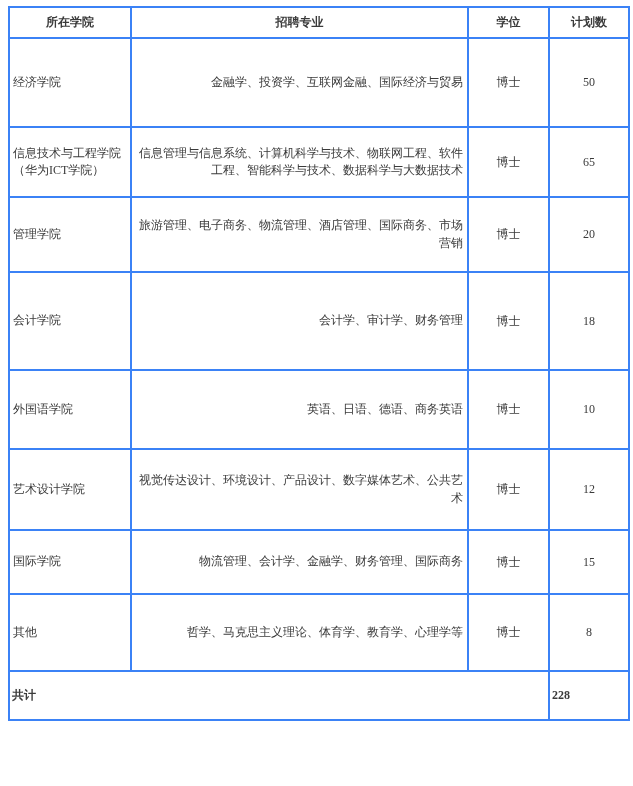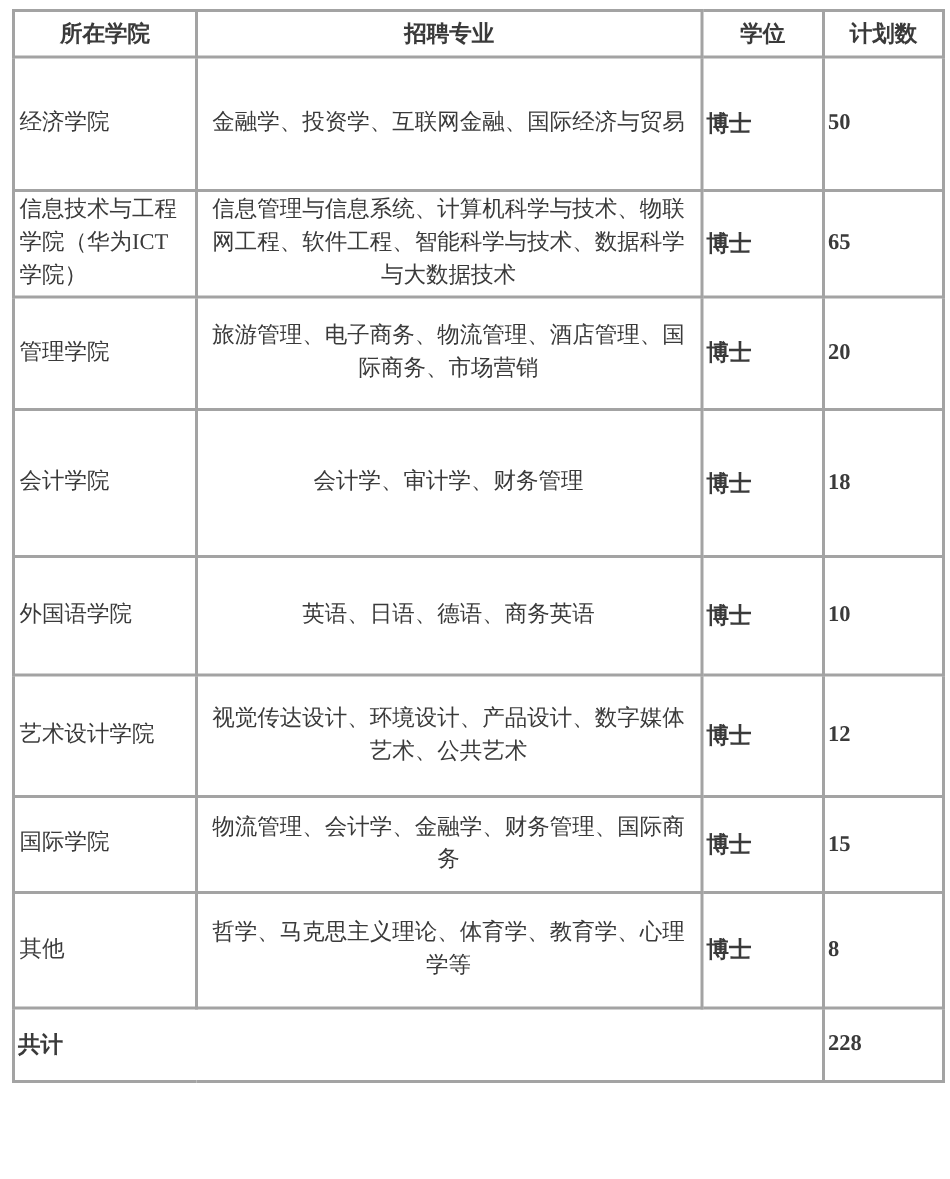--- a/index.html
+++ b/index.html
@@ -15,44 +15,44 @@
     left: 8px; top: 6px;
     width: 620px;
     border-collapse: collapse;
     table-layout: fixed;
   }
   col.c-college { width: 122px; }
   col.c-majors  { width: 337px; }
   col.c-degree  { width: 81px; }
   col.c-count   { width: 80px; }
   th, td {
-    border: 2px solid #a3a3a3;
-    font-size: 15px;
+    border: 2px solid #3b82f6;
+    font-size: 12px;
     vertical-align: middle;
     overflow: hidden;
   }
   th {
     font-weight: bold;
     text-align: center;
     height: 31px;
     padding: 2px;
   }
   td.college {
     text-align: left;
     padding: 2px 3px;
     line-height: 1.45;
   }
   td.majors {
-    text-align: center;
+    text-align: right;
     padding: 2px 4px 2px 3px;
     line-height: 1.45;
   }
   td.degree, td.count {
+    text-align: center;
     padding: 2px;
-    font-weight: bold;
   }
   tr.footer td {
     font-weight: bold;
     text-align: left;
     height: 49px;
     padding: 2px;
   }
 </style>
 </head>
 <body>

